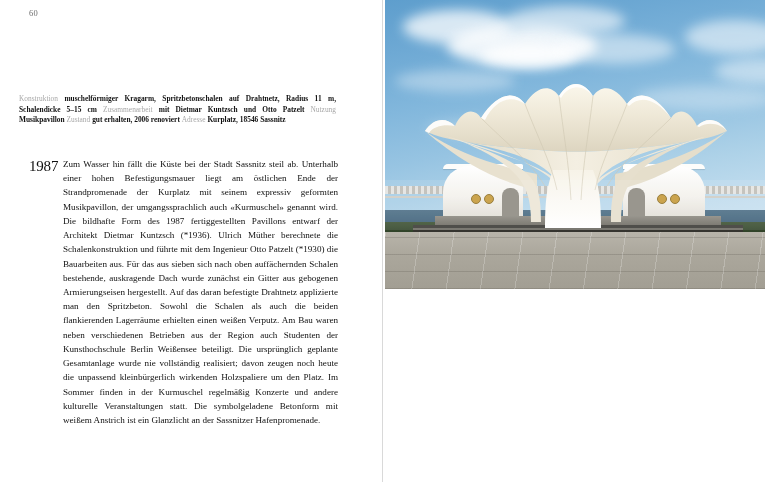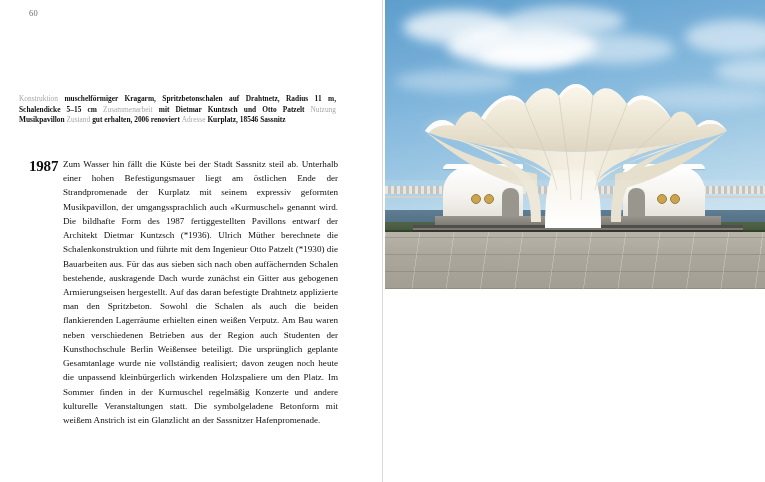--- a/index.html
+++ b/index.html
@@ -67,21 +67,21 @@
     position: absolute;
     left: 29px; top: 157px;
     width: 317px;
   }
   .year {
     position: absolute;
     left: 0; top: 1px;
     width: 40px;
     font-family: "Liberation Serif", serif;
     font-size: 15px;
-    font-weight: 700;
+    font-weight: 400;
     color: #0f0f0f;
     letter-spacing: -0.2px;
   }
   .bodytext {
     margin-left: 34px;
     width: 275px;
     font-family: "Liberation Serif", serif;
     font-size: 9.1px;
     line-height: 1.565;
     text-align: justify;

